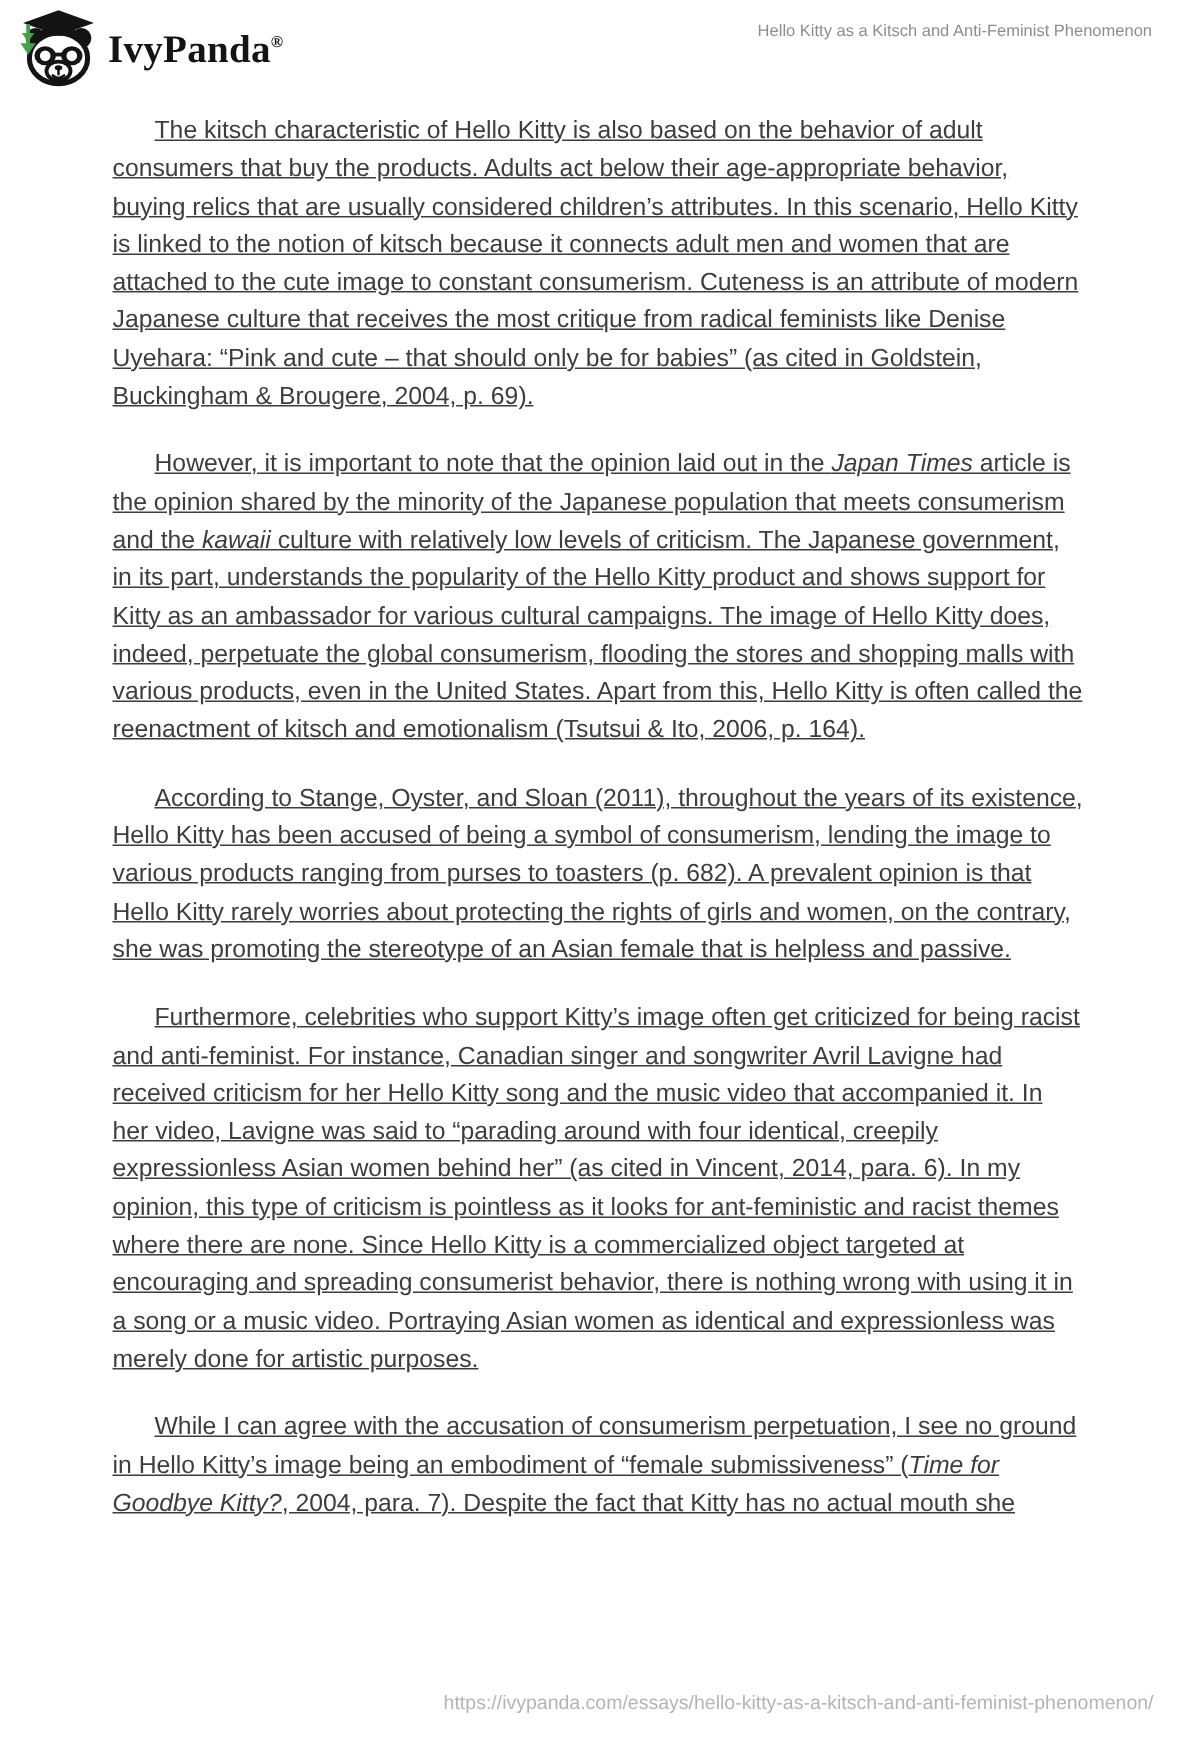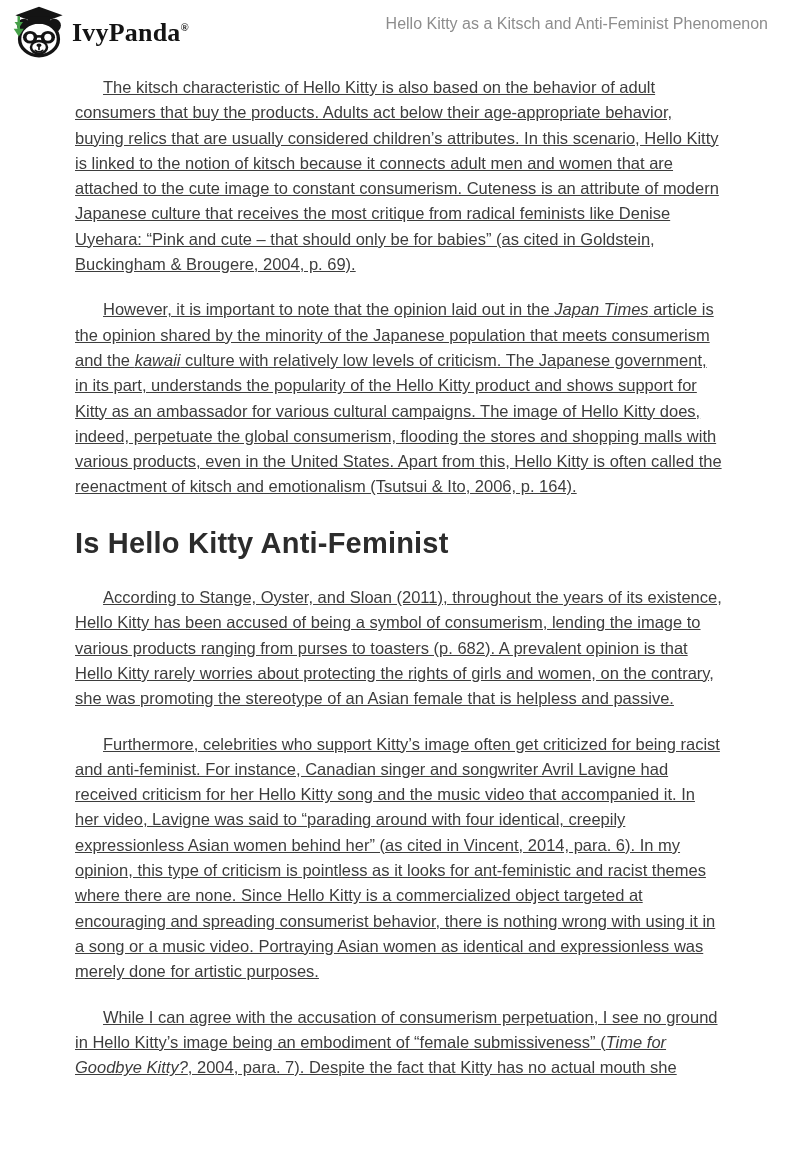--- a/index.html
+++ b/index.html
@@ -35,21 +35,21 @@
   .logo-text sup {
     font-size: 11px;
     font-weight: 700;
     vertical-align: super;
     line-height: 0;
   }
   .doc-title {
     position: absolute;
     right: 32px;
     top: 15px;
-    font-size: 16px;
+    font-size: 11px;
     color: #8d8d8d;
   }
 
   
   .content {
     padding: 13px 77px 0 75px;
   }
   .content p {
     margin: 0 0 20px 0;
     font-size: 16.5px;
@@ -112,20 +112,22 @@
         </svg>
       </span>
       <span class="logo-text"><span>IvyPanda</span><sup>®</sup></span>
     </div>
     <div class="doc-title">Hello Kitty as a Kitsch and Anti-Feminist Phenomenon</div>
   </header>
 
   <main class="content">
     <p><span>The kitsch characteristic of Hello Kitty is also based on the behavior of adult consumers that buy the products. Adults act below their age-appropriate behavior, buying relics that are usually considered children’s attributes. In this scenario, Hello Kitty is linked to the notion of kitsch because it connects adult men and women that are attached to the cute image to constant consumerism. Cuteness is an attribute of modern Japanese culture that receives the most critique from radical feminists like Denise Uyehara: “Pink and cute – that should only be for babies” (as cited in Goldstein, Buckingham &amp; Brougere, 2004, p. 69).</span></p>
     <p><span>However, it is important to note that the opinion laid out in the </span><span class="it">Japan Times</span><span> article is the opinion shared by the minority of the Japanese population that meets consumerism and the </span><span class="it">kawaii</span><span> culture with relatively low levels of criticism. The Japanese government, in its part, understands the popularity of the Hello Kitty product and shows support for Kitty as an ambassador for various cultural campaigns. The image of Hello Kitty does, indeed, perpetuate the global consumerism, flooding the stores and shopping malls with various products, even in the United States. Apart from this, Hello Kitty is often called the reenactment of kitsch and emotionalism (Tsutsui &amp; Ito, 2006, p. 164).</span></p>
-    <h2>Is Hello Kitty Anti-Feminist</h2>
     <p><span>According to Stange, Oyster, and Sloan (2011), throughout the years of its existence, Hello Kitty has been accused of being a symbol of consumerism, lending the image to various products ranging from purses to toasters (p. 682). A prevalent opinion is that Hello Kitty rarely worries about protecting the rights of girls and women, on the contrary, she was promoting the stereotype of an Asian female that is helpless and passive.</span></p>
     <p><span>Furthermore, celebrities who support Kitty’s image often get criticized for being racist and anti-feminist. For instance, Canadian singer and songwriter Avril Lavigne had received criticism for her Hello Kitty song and the music video that accompanied it. In her video, Lavigne was said to “parading around with four identical, creepily expressionless Asian women behind her” (as cited in Vincent, 2014, para. 6). In my opinion, this type of criticism is pointless as it looks for ant-feministic and racist themes where there are none. Since Hello Kitty is a commercialized object targeted at encouraging and spreading consumerist behavior, there is nothing wrong with using it in a song or a music video. Portraying Asian women as identical and expressionless was merely done for artistic purposes.</span></p>
     <p><span>While I can agree with the accusation of consumerism perpetuation, I see no ground in Hello Kitty’s image being an embodiment of “female submissiveness” (</span><span class="it">Time for Goodbye Kitty?</span><span>, 2004, para. 7). Despite the fact that Kitty has no actual mouth she</span></p>
   </main>
 
+  <footer class="footer">
+    <span>https://ivypanda.com/essays/hello-kitty-as-a-kitsch-and-anti-feminist-phenomenon/</span>
+  </footer>
 
 </div>
 
 </body></html>

